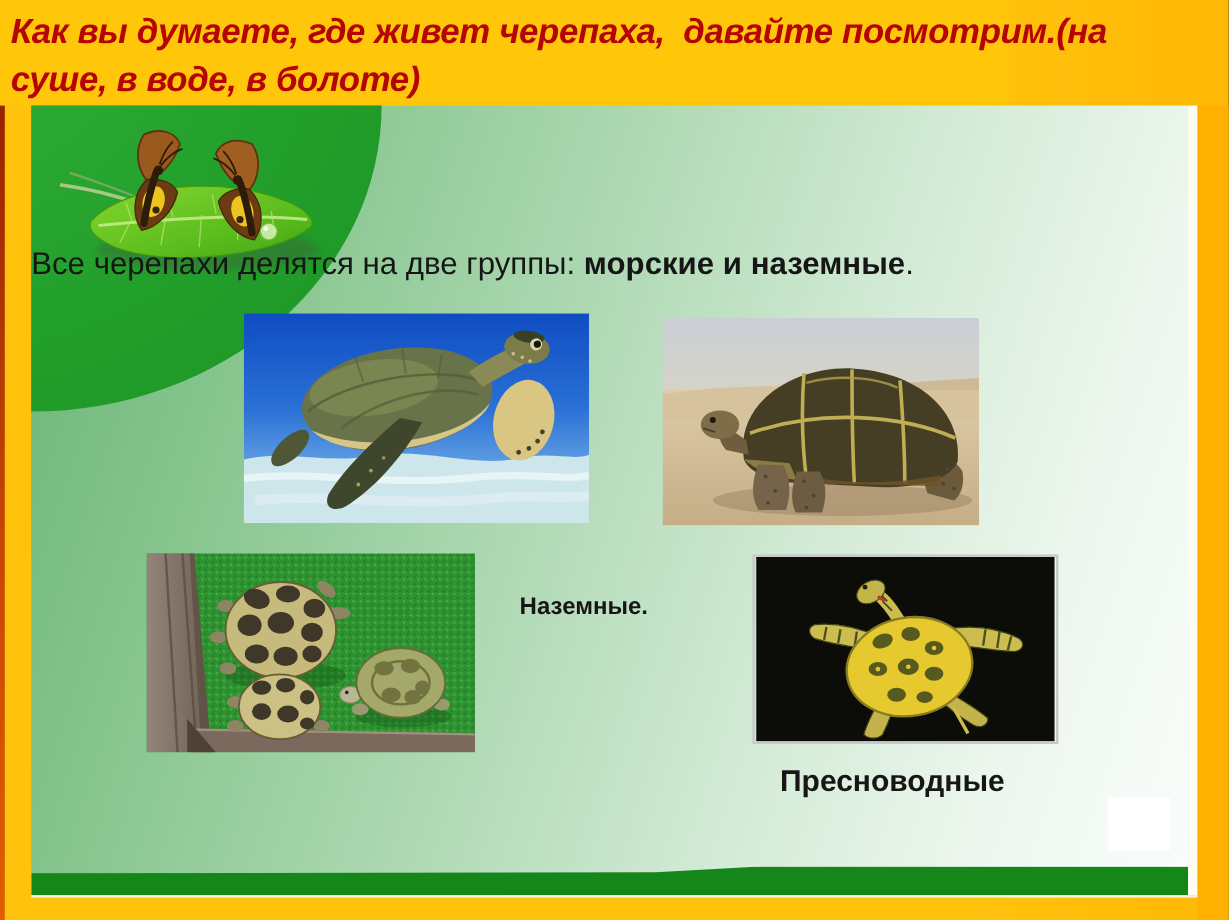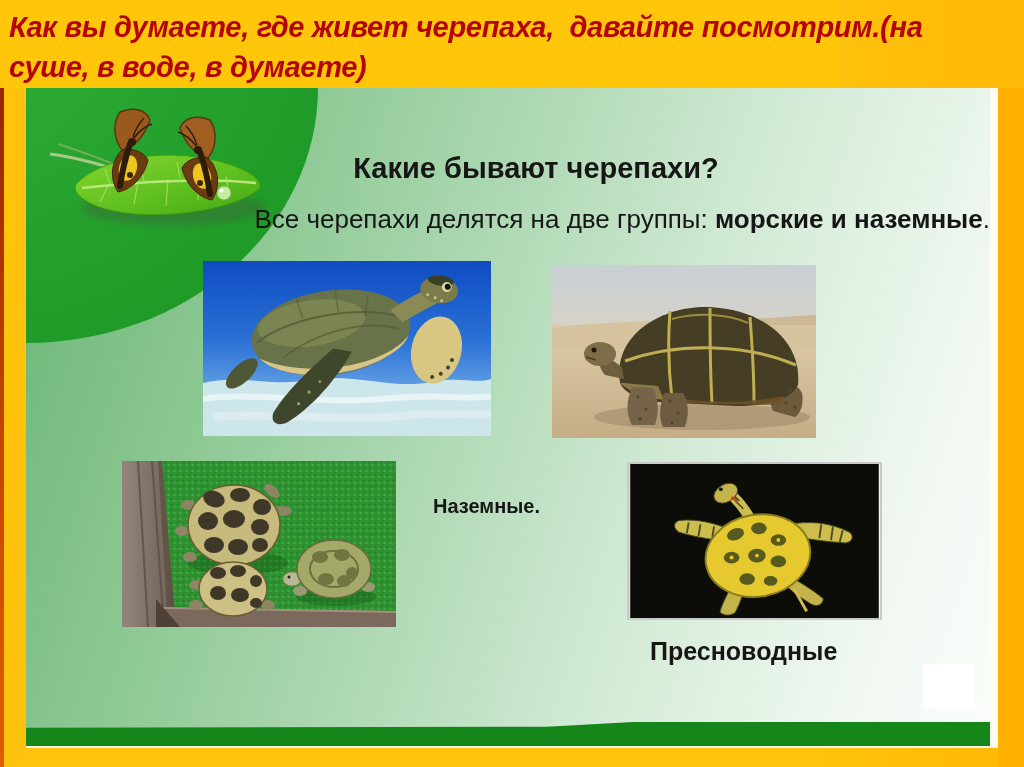--- a/index.html
+++ b/index.html
@@ -9,21 +9,21 @@
   .banner{position:absolute;left:0;top:0;width:840px;height:88px;background:#ffc60a;color:#b40404;font-weight:bold;font-style:italic;font-size:29px;line-height:40px;letter-spacing:-0.3px;padding:7px 0 0 9px;box-sizing:border-box;}
   .banner-line{white-space:pre;}
   .slide{position:absolute;left:26px;top:88px;width:964px;height:658px;overflow:hidden;
     background:linear-gradient(108deg,#68b476 0%,#8ac791 22%,#abd7b0 42%,#d2ead5 65%,#eef7ef 85%,#fafdfb 100%);}
   .corner{position:absolute;left:-292px;top:-255px;width:584px;height:510px;border-radius:50%;
     background:radial-gradient(ellipse at 38% 38%,#2fae35 0%,#23a02c 55%,#1c9222 100%);}
   .bottom-strip{position:absolute;left:0;bottom:0;width:100%;height:24px;background:#15861a;
     clip-path:polygon(0 24%,54% 20%,63% 0,100% 0,100% 100%,0 100%);}
   .butterfly-art{position:absolute;left:22px;top:8px;width:240px;height:152px;}
   .title{position:absolute;left:0;right:0;top:64px;padding-left:56px;text-align:center;font-size:29px;font-weight:bold;color:#161616;white-space:nowrap;}
-  .subtitle{position:absolute;left:0;right:0;top:116px;text-align:right;font-size:26px;color:#161616;white-space:nowrap;}
+  .subtitle{position:absolute;left:0;right:0;top:116px;text-align:left;font-size:26px;color:#161616;white-space:nowrap;}
   .subtitle .b{font-weight:bold;}
   .photo{position:absolute;overflow:hidden;box-sizing:border-box;}
   .photo svg{display:block;width:100%;height:100%;}
   .photo1{left:177px;top:173px;width:288px;height:175px;}
   .photo2{left:526px;top:177px;width:264px;height:173px;}
   .photo3{left:96px;top:373px;width:274px;height:166px;}
   .photo4{left:601px;top:374px;width:255px;height:158px;border:2px solid #c9c9c9;}
   .group-label{position:absolute;left:407px;top:407px;font-size:20px;font-weight:bold;color:#161616;white-space:nowrap;}
   .caption{position:absolute;top:549px;font-size:25px;font-weight:bold;color:#161616;white-space:nowrap;}
   .caption-left{left:154px;}
@@ -35,21 +35,21 @@
 </style>
 </head>
 <body>
 
 <div class="page">
 
   <div class="edge-strip"></div>
 
   <div class="banner">
     <div class="banner-line">Как вы думаете, где живет черепаха,  давайте посмотрим.(на</div>
-    <div class="banner-line">суше, в воде, в думаете)</div>
+    <div class="banner-line">суше, в воде, в болоте)</div>
   </div>
 
   <div class="slide">
 
     <div class="corner"></div>
 
     <div class="butterfly-art">
       <svg viewBox="0 0 240 152">
         <defs>
           <linearGradient id="lf5" x1="0" y1="0" x2="1" y2="1">
@@ -83,21 +83,20 @@
           <path d="M22,46 C34,44 44,48 48,56 C44,74 30,86 18,88 C10,76 10,58 22,46 Z" fill="#6b3c12" stroke="#46250a" stroke-width="1"></path>
           <ellipse cx="28" cy="64" rx="9" ry="13" fill="#ecc61e" transform="rotate(15 28 64)"></ellipse>
           <circle cx="30" cy="71" r="3" fill="#3a240e"></circle>
           <path d="M30,40 C26,52 22,68 20,82" stroke="#2e1c0a" stroke-width="6" stroke-linecap="round" fill="none"></path>
           <circle cx="32" cy="38" r="4" fill="#2e1c0a"></circle>
           <path d="M34,34 C40,26 46,22 52,20 M33,33 C36,24 40,18 44,14" stroke="#2e1c0a" stroke-width="1.5" fill="none"></path>
         </g>
       </svg>
     </div>
 
-    <div class="title">Какие бывают черепахи?</div>
 
     <div class="subtitle"><span>Все черепахи делятся на две группы: </span><span class="b">морские и наземные</span><span>.</span></div>
 
     <div class="photo photo1">
       <svg viewBox="0 0 288 175">
         <defs>
           <linearGradient id="w1" x1="0" y1="0" x2="0" y2="1">
             <stop offset="0" stop-color="#0f4cc2"></stop>
               <stop offset="0.45" stop-color="#2a70d6"></stop>
               <stop offset="0.72" stop-color="#5f9de2"></stop>

